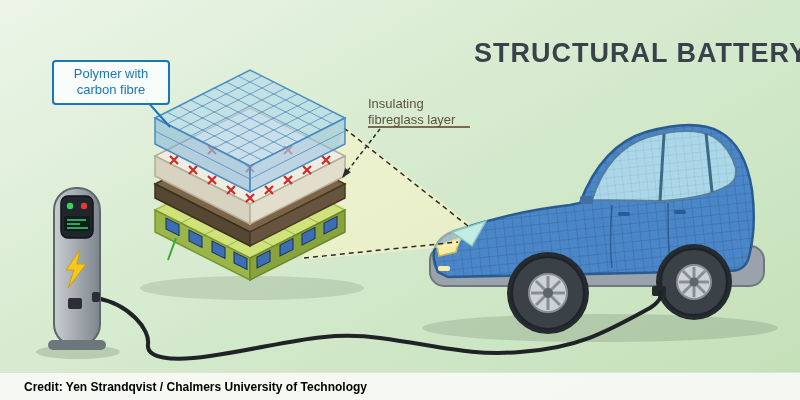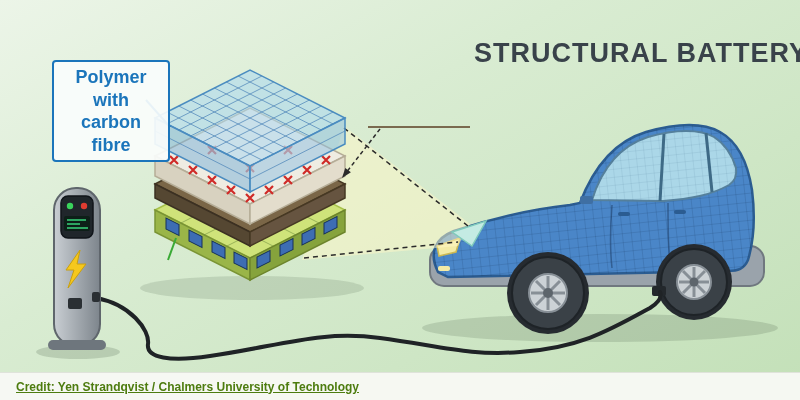--- a/index.html
+++ b/index.html
@@ -6,33 +6,33 @@
   .canvas{
     position:relative;width:800px;height:400px;overflow:hidden;
     background:linear-gradient(150deg,#ecf5e8 0%,#d9ecd2 38%,#c3e0b8 100%);
   }
   .canvas svg{position:absolute;left:0;top:0;}
   .title{
     position:absolute;left:8px;top:38px;width:100%;text-align:right;
     font-size:27px;font-weight:800;letter-spacing:1px;color:#39424a;
   }
   .callout{
-    position:absolute;font-weight:bold;font-size:18px;line-height:1.25;
+    position:absolute;font-weight:normal;font-size:13px;line-height:1.25;
     white-space:pre-line;text-align:center;
   }
   .callout.boxed{border-radius:4px;padding:4px 7px;background:rgba(250,253,252,0.92);}
   .label-blue{left:52px;top:60px;width:100px;border:2px solid #1b75bb;color:#1b75bb;}
   .label-green{left:138px;top:260px;width:172px;border:2px solid #3aaa35;color:#2f9e2f;}
   .label-brown{left:368px;top:96px;width:120px;color:#5d5243;text-align:left;}
   .credit-bar{
     position:absolute;left:0;bottom:0;width:100%;height:27px;
     background:rgba(248,249,244,0.95);display:flex;align-items:center;
     border-top:1px solid #dfe3da;
   }
-  .credit-bar span{font-size:12px;font-weight:bold;color:#4d7c0f;padding-left:16px;text-decoration:underline;}
+  .credit-bar span{font-size:12px;font-weight:bold;color:#000000;padding-left:24px;}
 </style>
 </head>
 <body>
 
 <div class="canvas">
 
   <svg width="800" height="400" viewBox="0 0 800 400">
     <defs>
       <linearGradient id="stationGrad" x1="0" y1="0" x2="1" y2="0">
         <stop offset="0" stop-color="#c9ced3"></stop>
@@ -213,18 +213,20 @@
       <rect x="68" y="298" width="14" height="11" rx="2" fill="#2a2f33"></rect>
       <rect x="92" y="292" width="8" height="10" rx="2" fill="#2a2f33"></rect>
     </g>
   </svg>
 
   <div class="title">STRUCTURAL BATTERY</div>
 
   <div class="callout boxed label-blue">Polymer with
 carbon fibre</div>
 
+  <div class="callout label-brown">Insulating
+fibreglass layer</div>
 
 
   <div class="credit-bar">
     <span>Credit: Yen Strandqvist / Chalmers University of Technology</span>
   </div>
 </div>
 
 </body></html>

